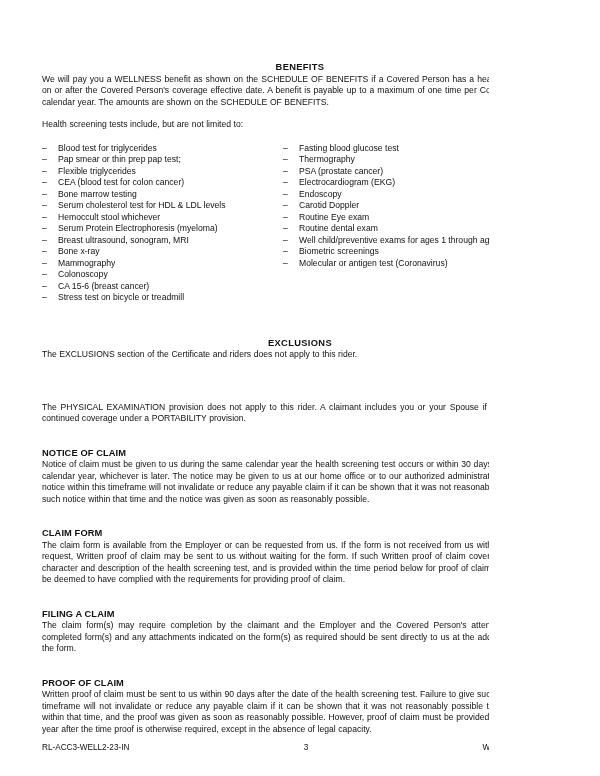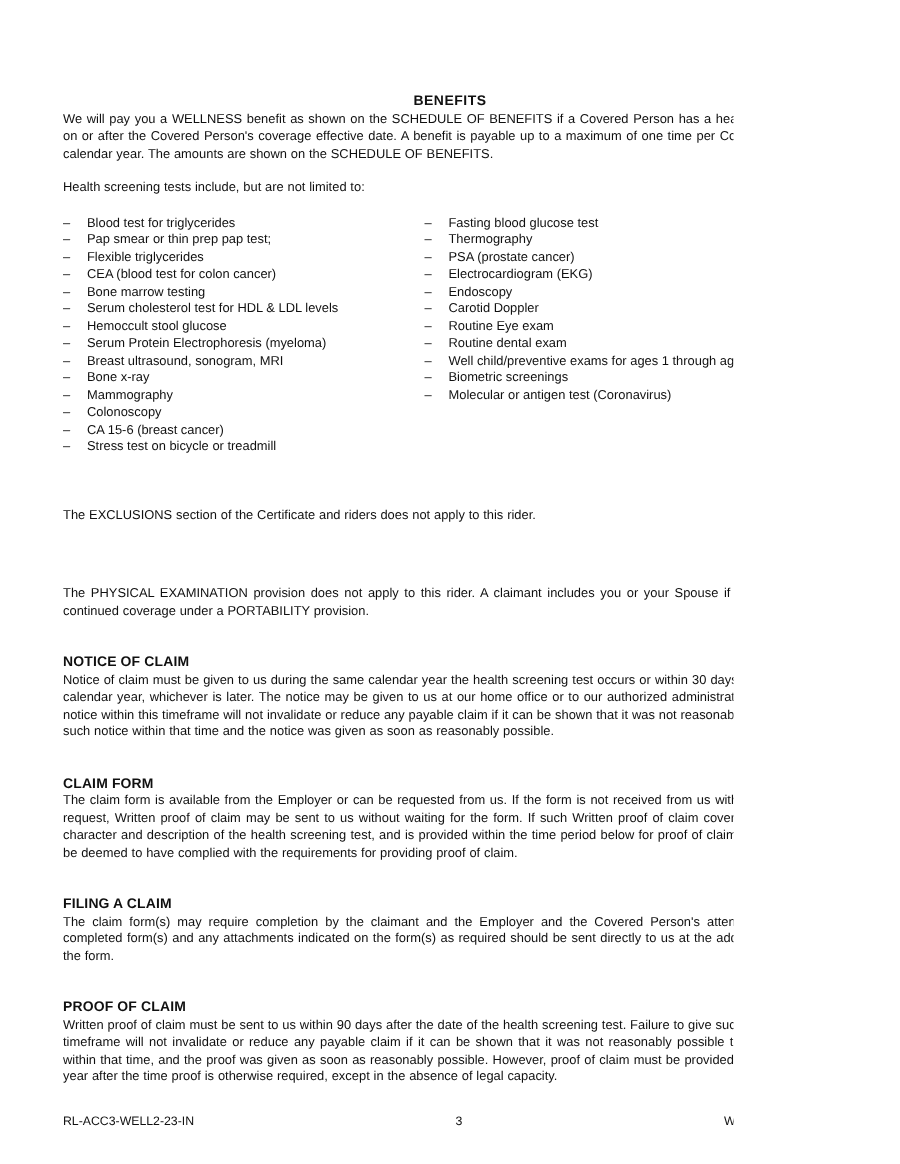--- a/index.html
+++ b/index.html
@@ -129,21 +129,21 @@
     <div class="gap-md"></div>
 
     <div class="list-wrap">
       <ul class="list-col left">
           <li><span class="dash">–</span><span>Blood test for triglycerides</span></li>
           <li><span class="dash">–</span><span>Pap smear or thin prep pap test;</span></li>
           <li><span class="dash">–</span><span>Flexible triglycerides</span></li>
           <li><span class="dash">–</span><span>CEA (blood test for colon cancer)</span></li>
           <li><span class="dash">–</span><span>Bone marrow testing</span></li>
           <li><span class="dash">–</span><span>Serum cholesterol test for HDL &amp; LDL levels</span></li>
-          <li><span class="dash">–</span><span>Hemoccult stool glucose</span></li>
+          <li><span class="dash">–</span><span>Hemoccult stool whichever</span></li>
           <li><span class="dash">–</span><span>Serum Protein Electrophoresis (myeloma)</span></li>
           <li><span class="dash">–</span><span>Breast ultrasound, sonogram, MRI</span></li>
           <li><span class="dash">–</span><span>Bone x-ray</span></li>
           <li><span class="dash">–</span><span>Mammography</span></li>
           <li><span class="dash">–</span><span>Colonoscopy</span></li>
           <li><span class="dash">–</span><span>CA 15-6 (breast cancer)</span></li>
           <li><span class="dash">–</span><span>Stress test on bicycle or treadmill</span></li>
         </ul>
       <ul class="list-col right">
           <li><span class="dash">–</span><span>Fasting blood glucose test</span></li>
@@ -155,20 +155,21 @@
           <li><span class="dash">–</span><span>Routine Eye exam</span></li>
           <li><span class="dash">–</span><span>Routine dental exam</span></li>
           <li><span class="dash">–</span><span>Well child/preventive exams for ages 1 through age 18</span></li>
           <li><span class="dash">–</span><span>Biometric screenings</span></li>
           <li><span class="dash">–</span><span>Molecular or antigen test (Coronavirus)</span></li>
         </ul>
     </div>
 
     <div class="gap-xl"></div>
 
+    <h1 class="section-title">EXCLUSIONS</h1>
     <p class="para">The EXCLUSIONS section of the Certificate and riders does not apply to this rider.</p>
 
     <div style="height:41px"></div>
 
     <p class="para justify">The PHYSICAL EXAMINATION provision does not apply to this rider. A claimant includes you or your Spouse if your Spouse has continued coverage under a PORTABILITY provision.</p>
 
     <div class="gap-lg"></div>
 
     <h2 class="sub-title">NOTICE OF CLAIM</h2>
     <p class="para justify">Notice of claim must be given to us during the same calendar year the health screening test occurs or within 30 days of the end of the calendar year, whichever is later.  The notice may be given to us at our home office or to our authorized administrator.  Failure to give notice within this timeframe will not invalidate or reduce any payable claim if it can be shown that it was not reasonably possible to give such notice within that time and the notice was given as soon as reasonably possible.</p>

